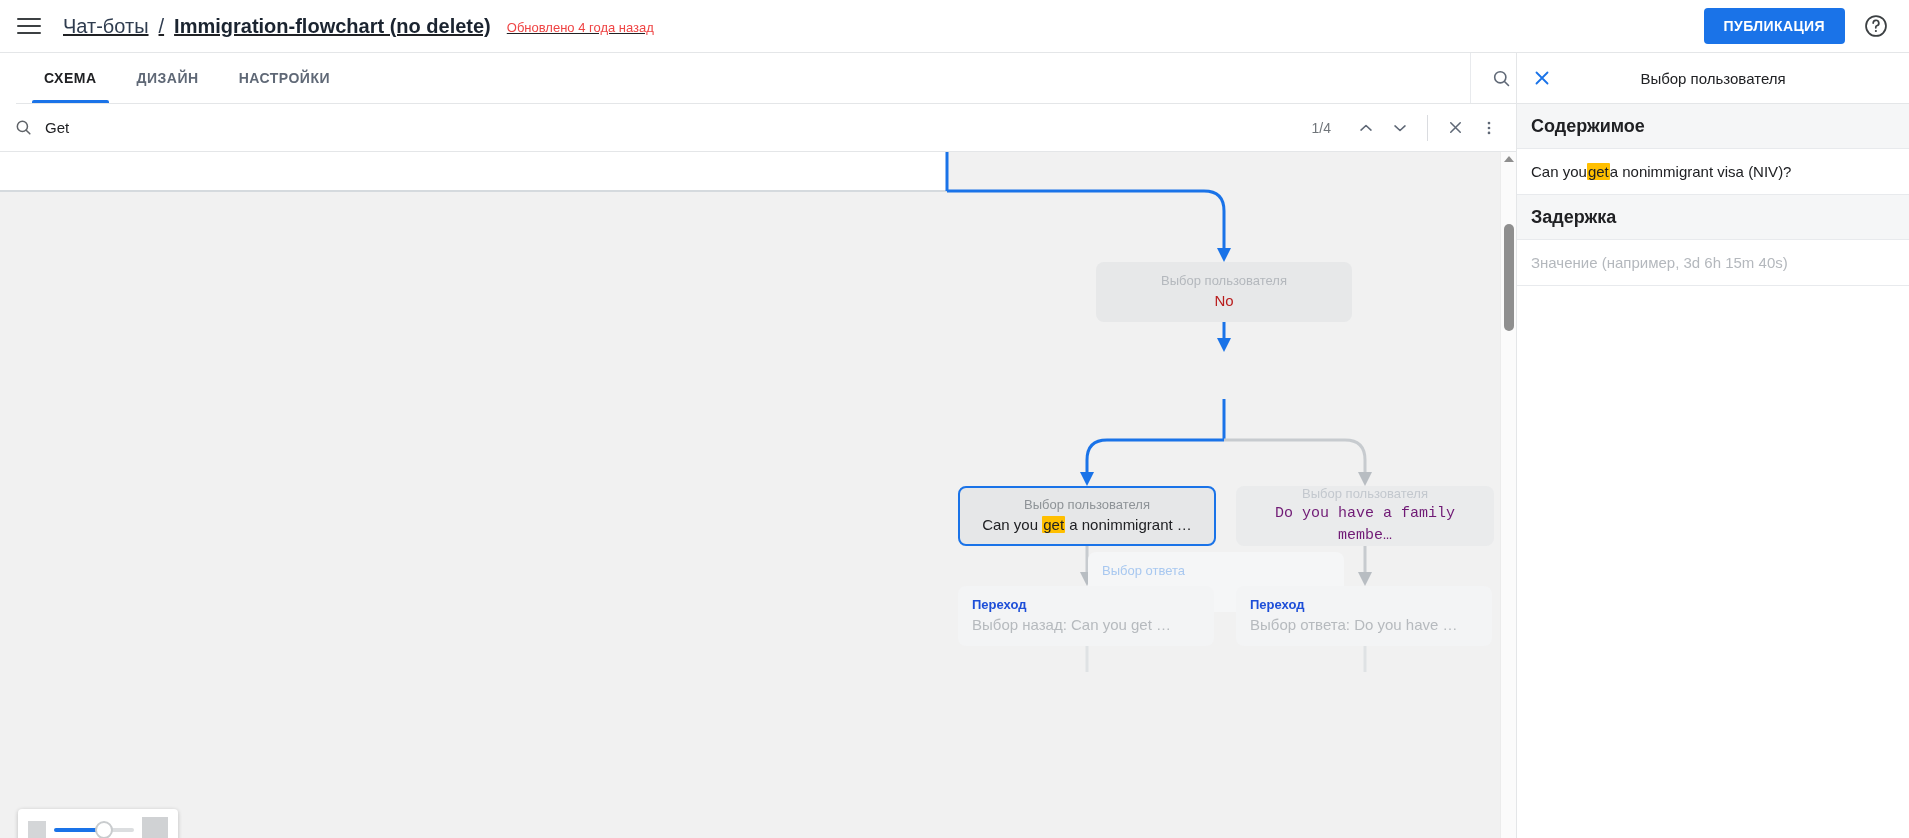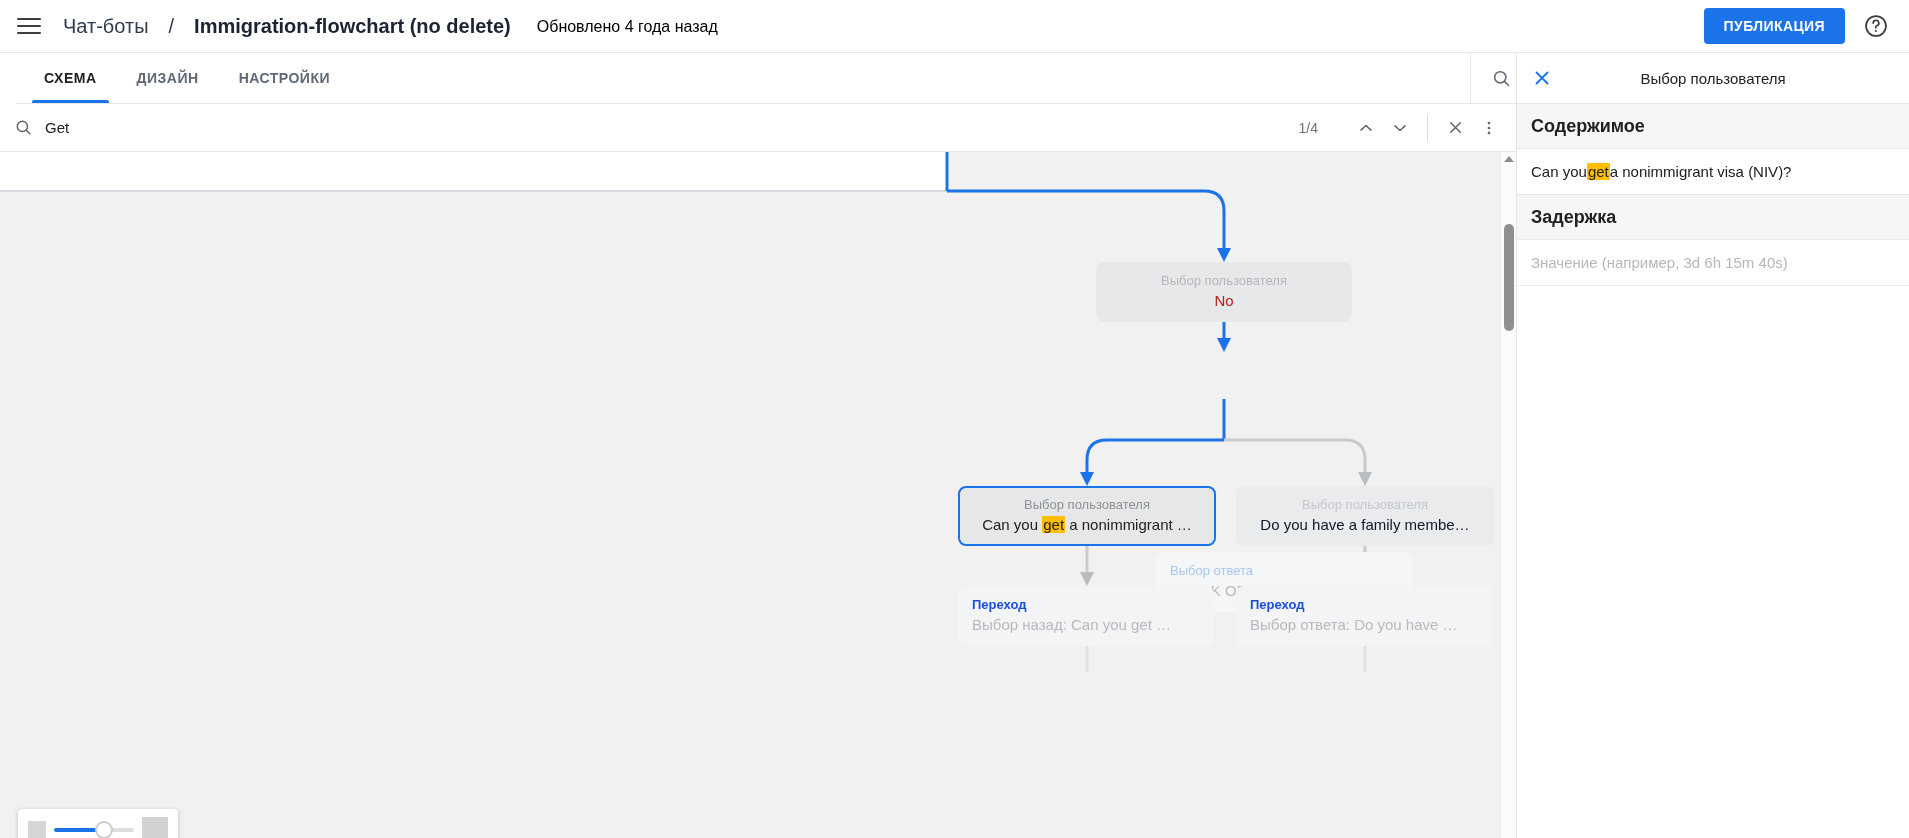--- a/index.html
+++ b/index.html
@@ -21,28 +21,28 @@
   .hamburger {
     width: 26px; height: 20px;
     margin-left: 17px; margin-right: 20px;
     display: flex; flex-direction: column; justify-content: center; gap: 5px;
     cursor: pointer;
   }
   .hamburger span {
     display: block; height: 2px; width: 24px; background: #3c4043; border-radius: 1px;
   }
   .crumbs {
-    display: flex; align-items: baseline; gap: 14px;
-    font-size: 20px; color: #202124;
+    display: flex; align-items: baseline; gap: 4px;
+    font-size: 20px; color: #202124; text-decoration: underline;
   }
   .crumb-root { color: #2f3c4f; font-weight: 400; }
   .crumb-sep { color: #2f3c4f; padding: 0 6px; }
   .crumb-current { color: #1b2430; font-weight: 700; }
   .updated {
-    margin-left: 12px; font-size: 16px; color: #000000; font-weight: 400;
+    margin-left: 12px; font-size: 13px; color: #ef4444; font-weight: 400;
     position: relative; top: -1px;
   }
   .topbar-right {
     margin-left: auto; display: flex; align-items: center; gap: 18px; margin-right: 20px;
   }
   .publish-btn {
     background: #1a73e8; color: #ffffff;
     border: none; border-radius: 4px;
     height: 36px; padding: 0 20px;
     font-size: 14px; font-weight: 700; letter-spacing: .4px;
@@ -84,21 +84,21 @@
     border-bottom: 1px solid #e4e6e8;
     display: flex; align-items: center;
   }
   .find-search-icon { margin-left: 14px; margin-right: 12px; display: flex; }
   .find-input {
     border: none; outline: none; background: transparent;
     font-size: 15px; color: #202124; width: 420px;
     font-family: "Liberation Sans", sans-serif;
   }
   .find-right { margin-left: auto; display: flex; align-items: center; margin-right: 10px; }
-  .find-count { font-size: 14px; color: #70757a; margin-right: 31px; }
+  .find-count { font-size: 14px; color: #70757a; margin-right: 18px; }
   .icon-btn {
     width: 34px; height: 34px; display: flex; align-items: center; justify-content: center;
     cursor: pointer; border-radius: 50%;
   }
   .find-divider { width: 1px; height: 26px; background: #dadce0; margin: 0 10px; }
 
   
   .canvas {
     position: absolute; left: 0; top: 152px;
     width: 1516px; height: 686px;
@@ -130,21 +130,21 @@
   .node.dim-a { background: #e7e8e9; }
   .node.dim-a .node-type { color: #b4b8bd; }
   .node.dim-a .node-text { color: #b91c1c; }
 
   .node.dim-b { background: #f5f6f7; }
   .node.dim-b .node-type { color: #a8c8f0; }
   .node.dim-b .node-text { color: #b6babe; }
 
   .node.dim-c { background: #eaebec; }
   .node.dim-c .node-type { color: #c3c8ce; }
-  .node.dim-c .node-text { color: #0f172a; }
+  .node.dim-c .node-text { color: #701a75; font-family: Liberation Mono, monospace; }
 
   .node.dim-d { background: #f3f4f5; }
   .node.dim-d .node-type { color: #1d4ed8; font-weight: 700; }
   .node.dim-d .node-text { color: #b6babe; }
 
   
   .node.selected {
     background: #e6e7e8;
     border: 2px solid #1a73e8;
     box-shadow: 0 0 0 0 rgba(0,0,0,0);
@@ -323,21 +323,21 @@
 
     <path d="M1087 490 V 520" stroke="#dfe2e4" stroke-width="3" fill="none"></path>
     <path d="M1365 490 V 520" stroke="#dfe2e4" stroke-width="3" fill="none"></path>
   </svg>
 
   <div class="node dim-a centered" style="left:1096px; top:110px; width:256px; height:60px;">
     <div class="node-type">Выбор пользователя</div>
     <div class="node-text">No</div>
   </div>
 
-  <div class="node dim-b lefted" style="left:1156px; top:400px; width:256px; height:60px; top:400px;text-align:center;">
+  <div class="node dim-b lefted" style="left:1088px; top:400px; width:256px; height:60px; top:400px;text-align:center;">
     <div class="node-type">Выбор ответа</div>
     <div class="node-text">BLOCK OR</div>
   </div>
 
   <div class="node selected centered" style="left:958px; top:334px; width:258px; height:60px;">
     <div class="node-type">Выбор пользователя</div>
     <div class="node-text">
       <span>Can you </span><mark class="hl">get</mark><span> a nonimmigrant …</span>
     </div>
   </div>

